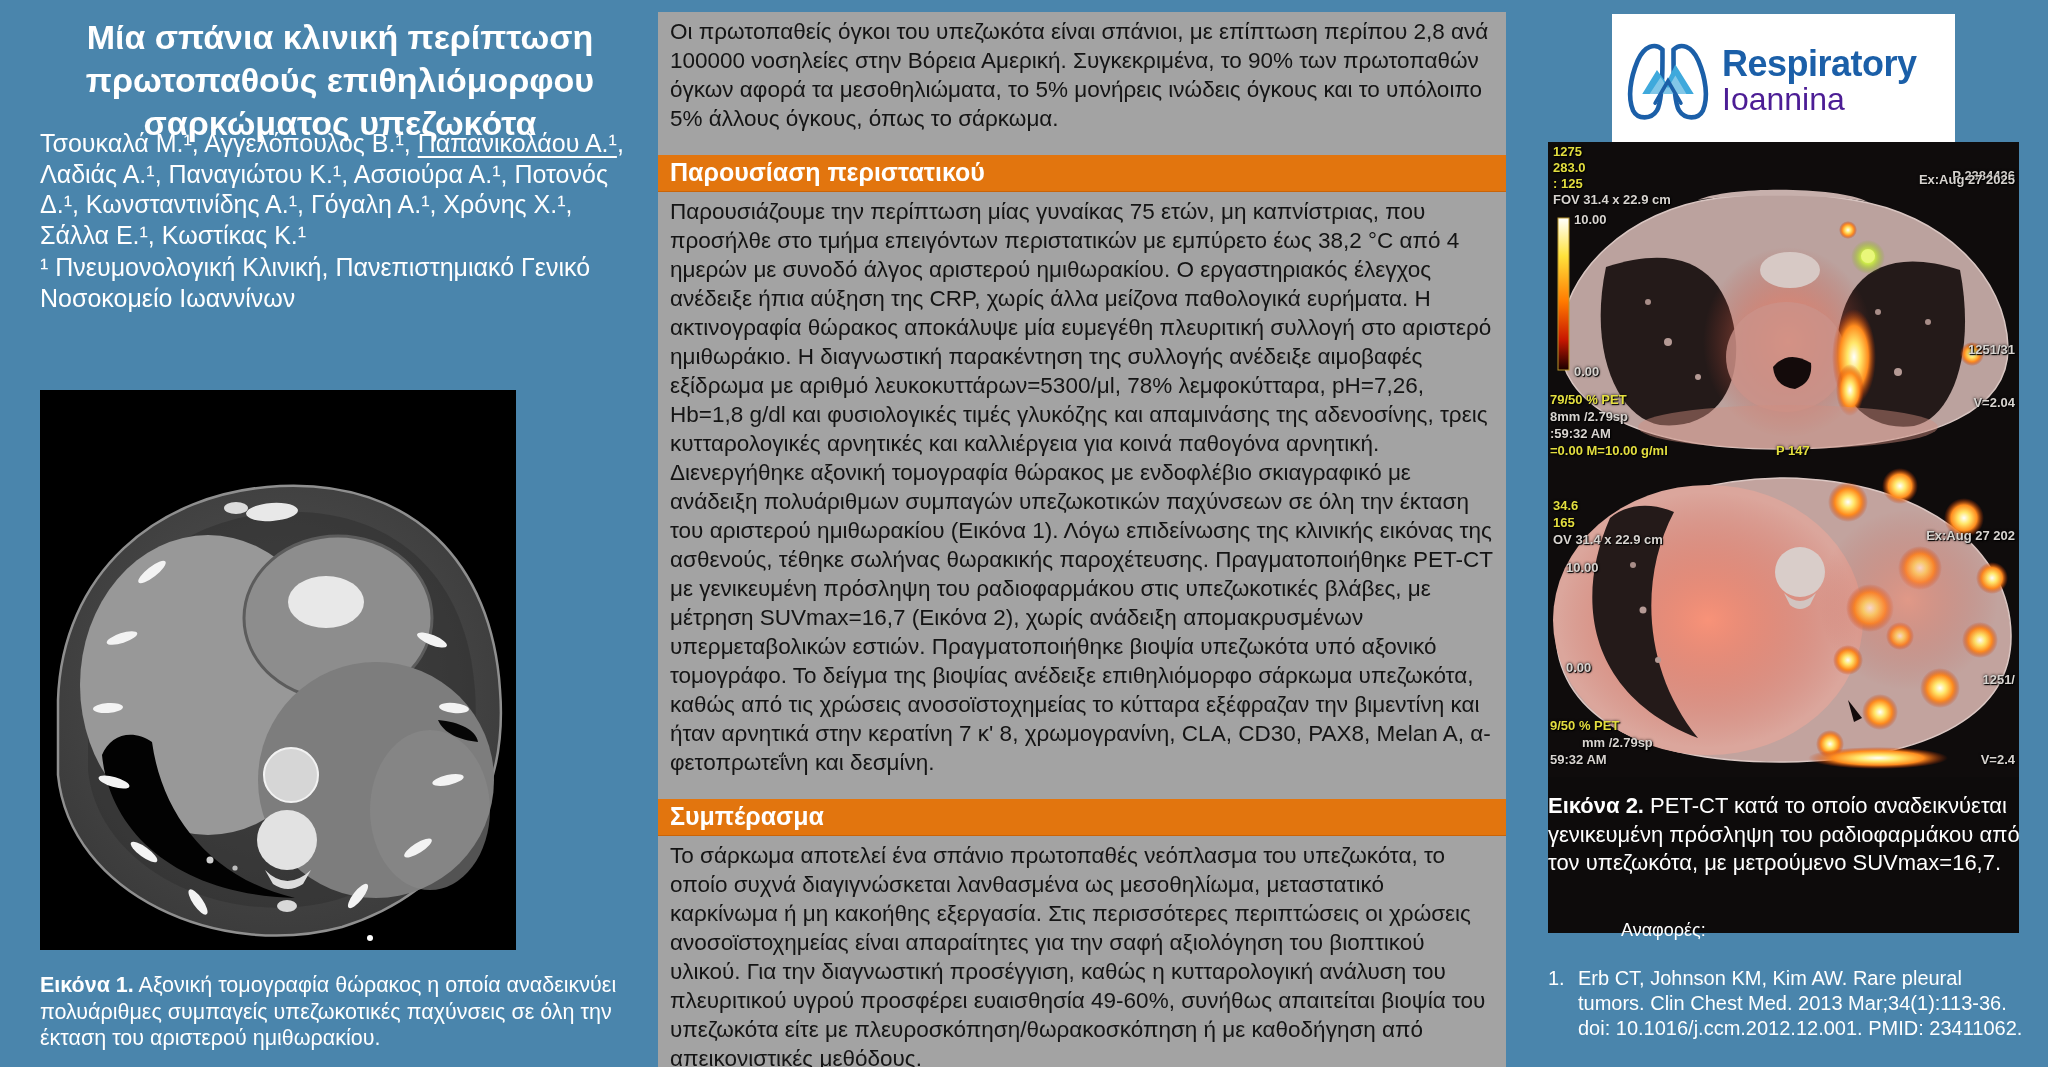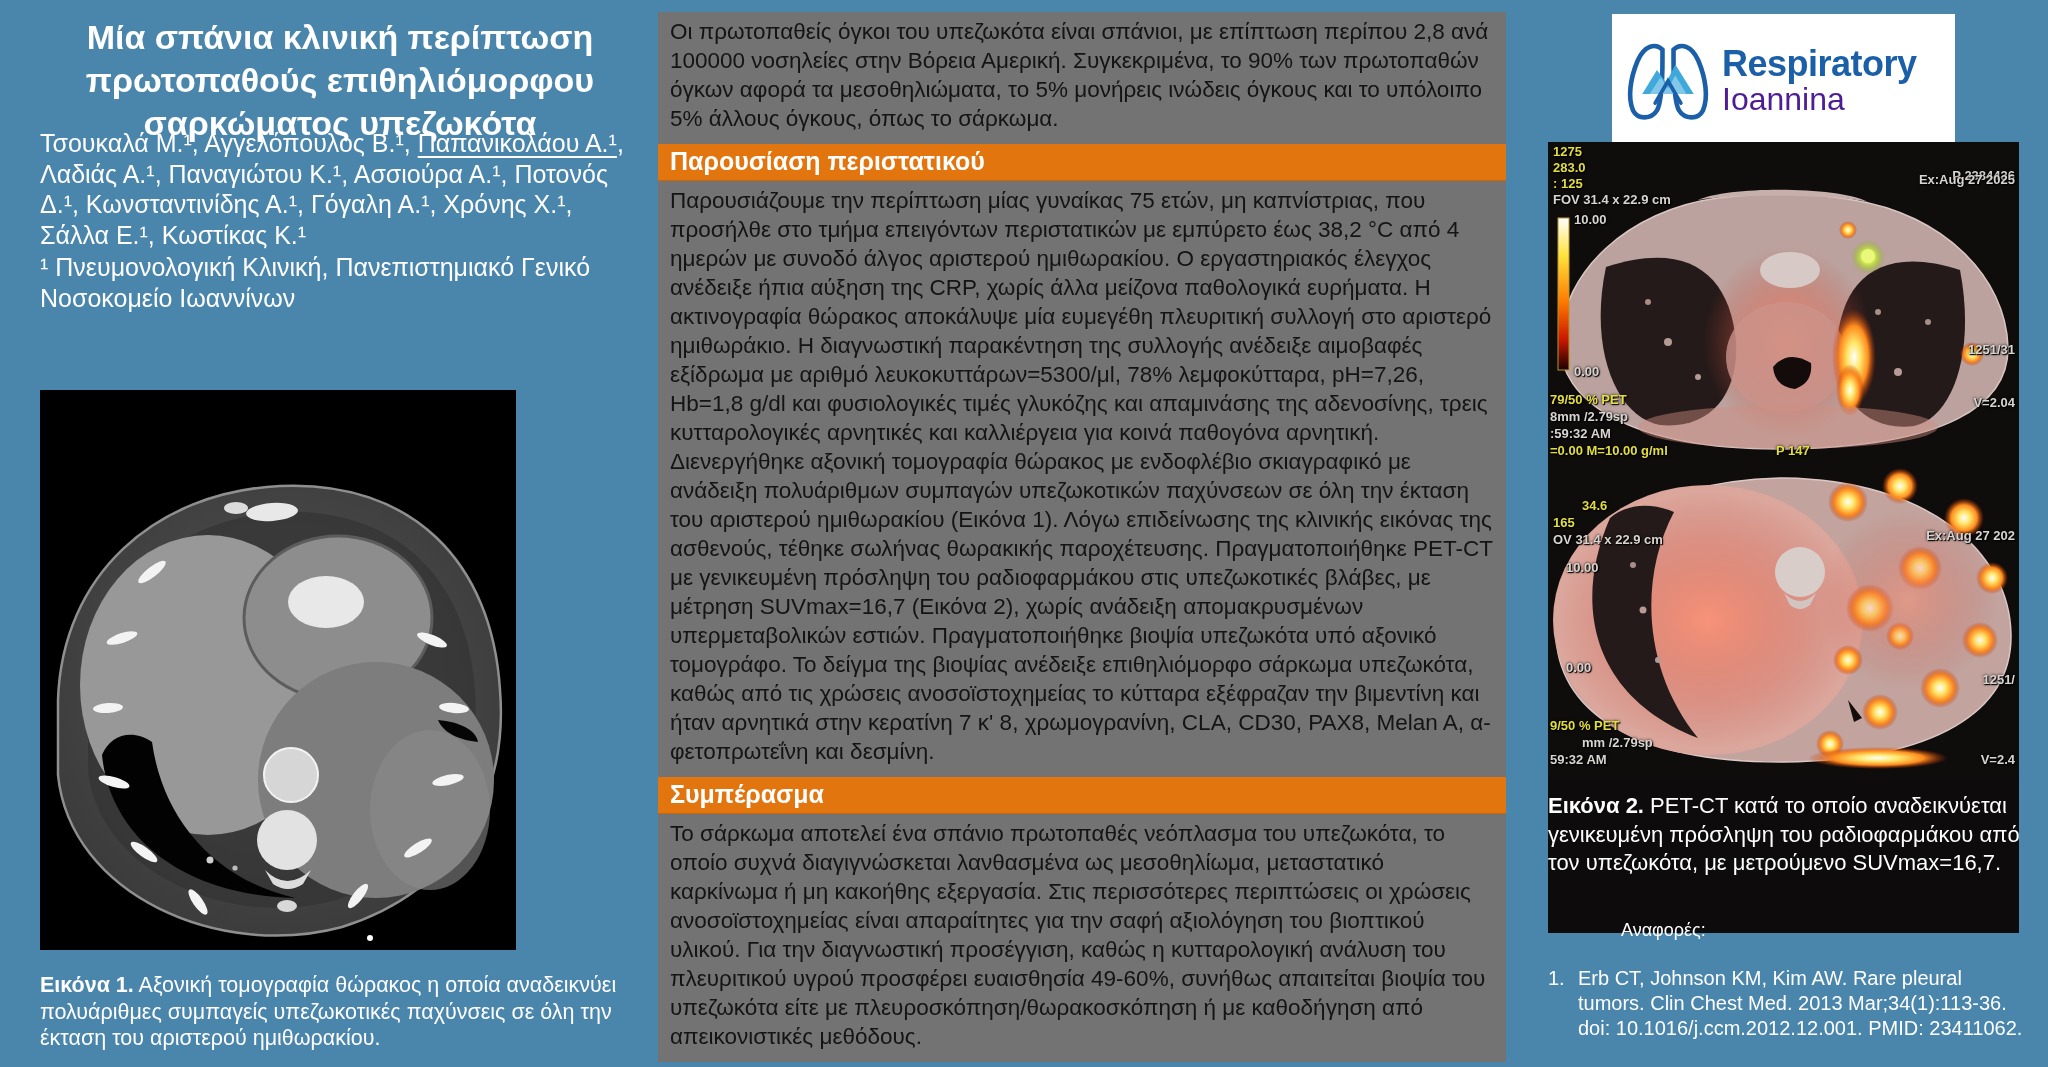--- a/index.html
+++ b/index.html
@@ -17,22 +17,22 @@
 
   #figure1 { left:40px; top:390px; width:476px; height:560px; background:#000; }
   #figure1 svg { display:block; width:100%; height:100%; }
   #caption1 { left:40px; top:972px; width:585px; color:#FFFFFF; font-size:21.5px; line-height:1.24; }
   .cap-label { font-weight:bold; }
 
   
   #midcol { left:658px; top:12px; width:848px; }
   .sec-header { background:#E2750E; color:#FFFFFF; font-size:25px; font-weight:bold;
     padding:3px 12px 4px 12px; border-bottom:1px solid #c96408; }
-  .sec-body { background:#737373; color:#141414; font-size:22.5px; line-height:29px;
-    padding:5px 12px 11px 12px; }
+  .sec-body { background:#a3a3a3; color:#141414; font-size:22.5px; line-height:29px;
+    padding:5px 12px 22px 12px; }
 
   
   #logo-box { left:1612px; top:14px; width:343px; height:133px; background:#FFFFFF;
     display:flex; align-items:center; padding:8px 10px; gap:8px; }
   #logo-box svg { width:92px; height:96px; flex:0 0 auto; }
   .logo-text { line-height:1.02; }
   .logo-line1 { color:#1B5FA8; font-size:36px; font-weight:bold; letter-spacing:-0.5px; }
   .logo-line2 { color:#4c1d95; font-size:32px; font-weight:normal; }
 
   #figure2 { left:1548px; top:142px; width:471px; height:791px; background:#0d0b0b; }
@@ -242,21 +242,21 @@
         <circle cx="392" cy="228" r="20" fill="url(#hot)"></circle>
         <circle cx="332" cy="252" r="18" fill="url(#hot)"></circle>
         <circle cx="282" cy="284" r="14" fill="url(#hot)"></circle>
         <circle cx="322" cy="148" r="24" fill="url(#hot)"></circle>
         <circle cx="372" cy="108" r="22" fill="url(#hot)"></circle>
         <circle cx="300" cy="200" r="15" fill="url(#hot)"></circle>
         <circle cx="352" cy="176" r="14" fill="url(#hot)"></circle>
         <ellipse cx="330" cy="298" rx="70" ry="11" fill="url(#hot)"></ellipse>
         <ellipse cx="360" cy="140" rx="90" ry="90" fill="url(#warm)" opacity="0.55"></ellipse>
       </svg>
-      <span class="ov yel" style="left:5px; top:38px;margin-left:29px;">34.6</span>
+      <span class="ov yel" style="left:5px; top:38px;">34.6</span>
       <span class="ov yel" style="left:5px; top:55px;">165</span>
       <span class="ov" style="left:5px; top:72px;">OV 31.4 x 22.9 cm</span>
       <span class="ov" style="right:4px; top:68px;">Ex:Aug 27 202</span>
       <span class="ov" style="left:18px; top:100px;">10.00</span>
       <span class="ov" style="left:18px; top:200px;">0.00</span>
       <span class="ov" style="right:4px; top:212px;">1251/</span>
       <span class="ov" style="right:4px; top:292px;">V=2.4</span>
       <span class="ov yel" style="left:2px; top:258px;">9/50 % PET</span>
       <span class="ov" style="left:2px; top:275px;margin-left:32px;">mm /2.79sp</span>
       <span class="ov" style="left:2px; top:292px;">59:32 AM</span>

